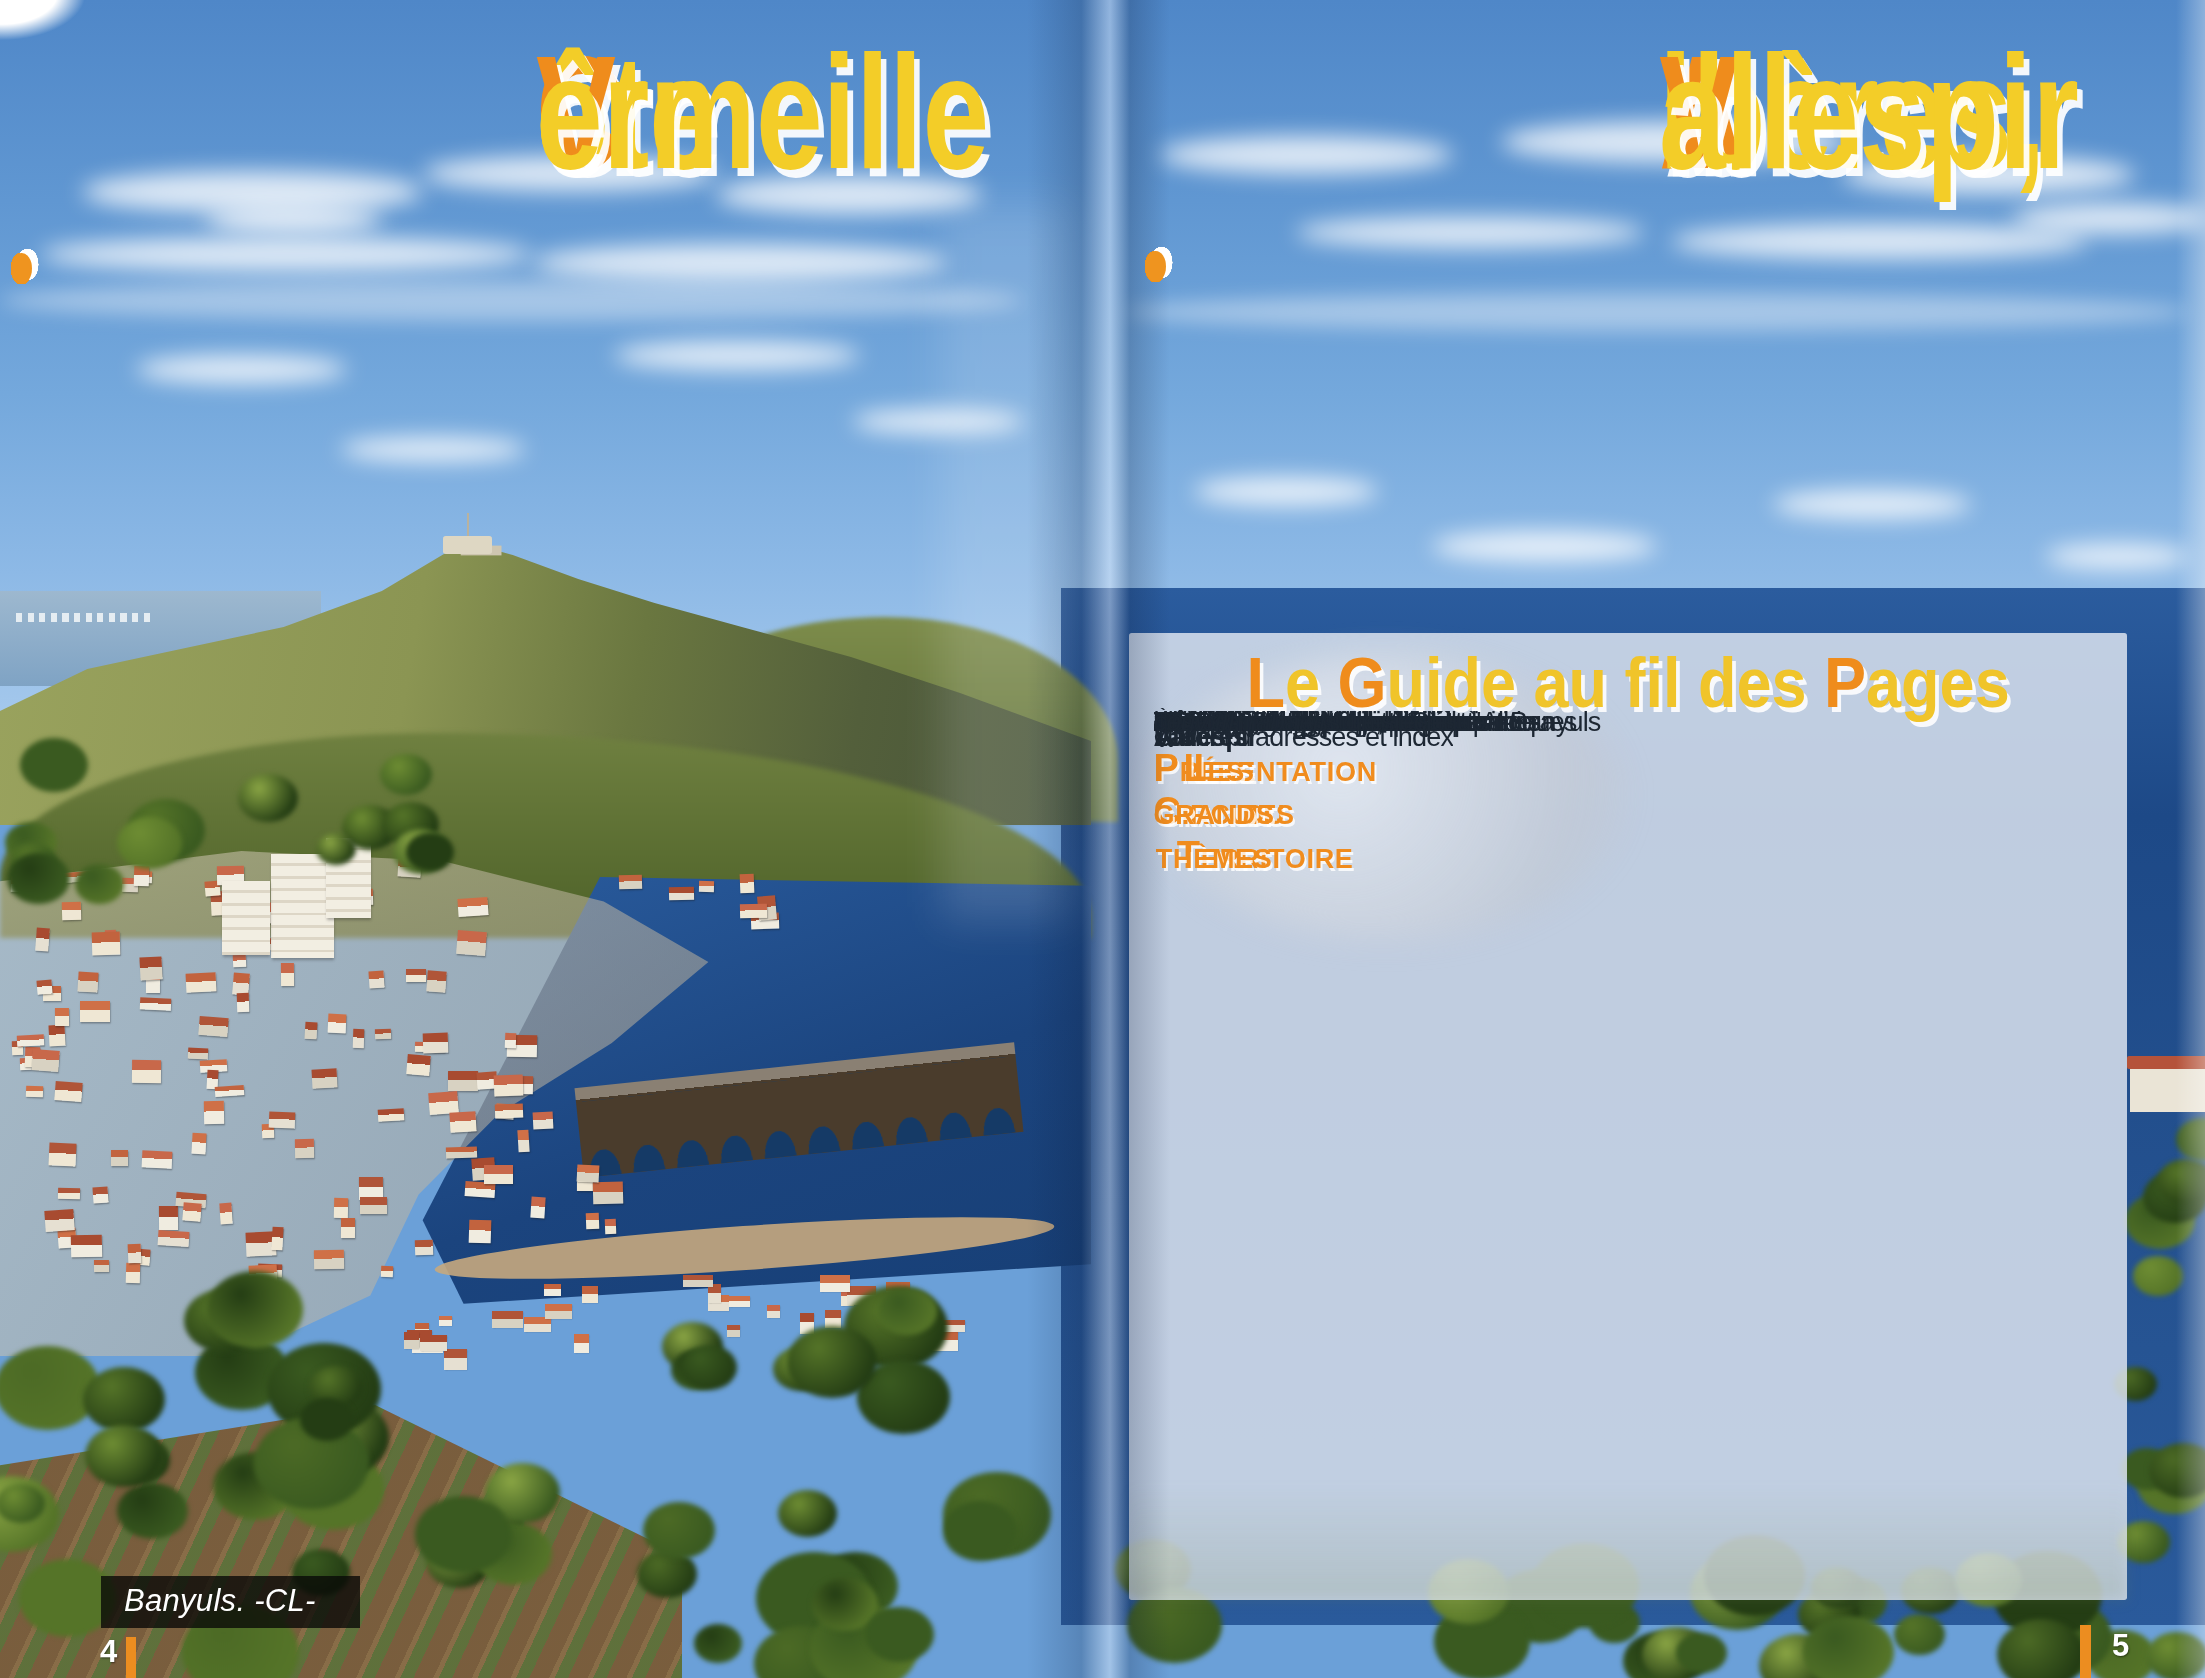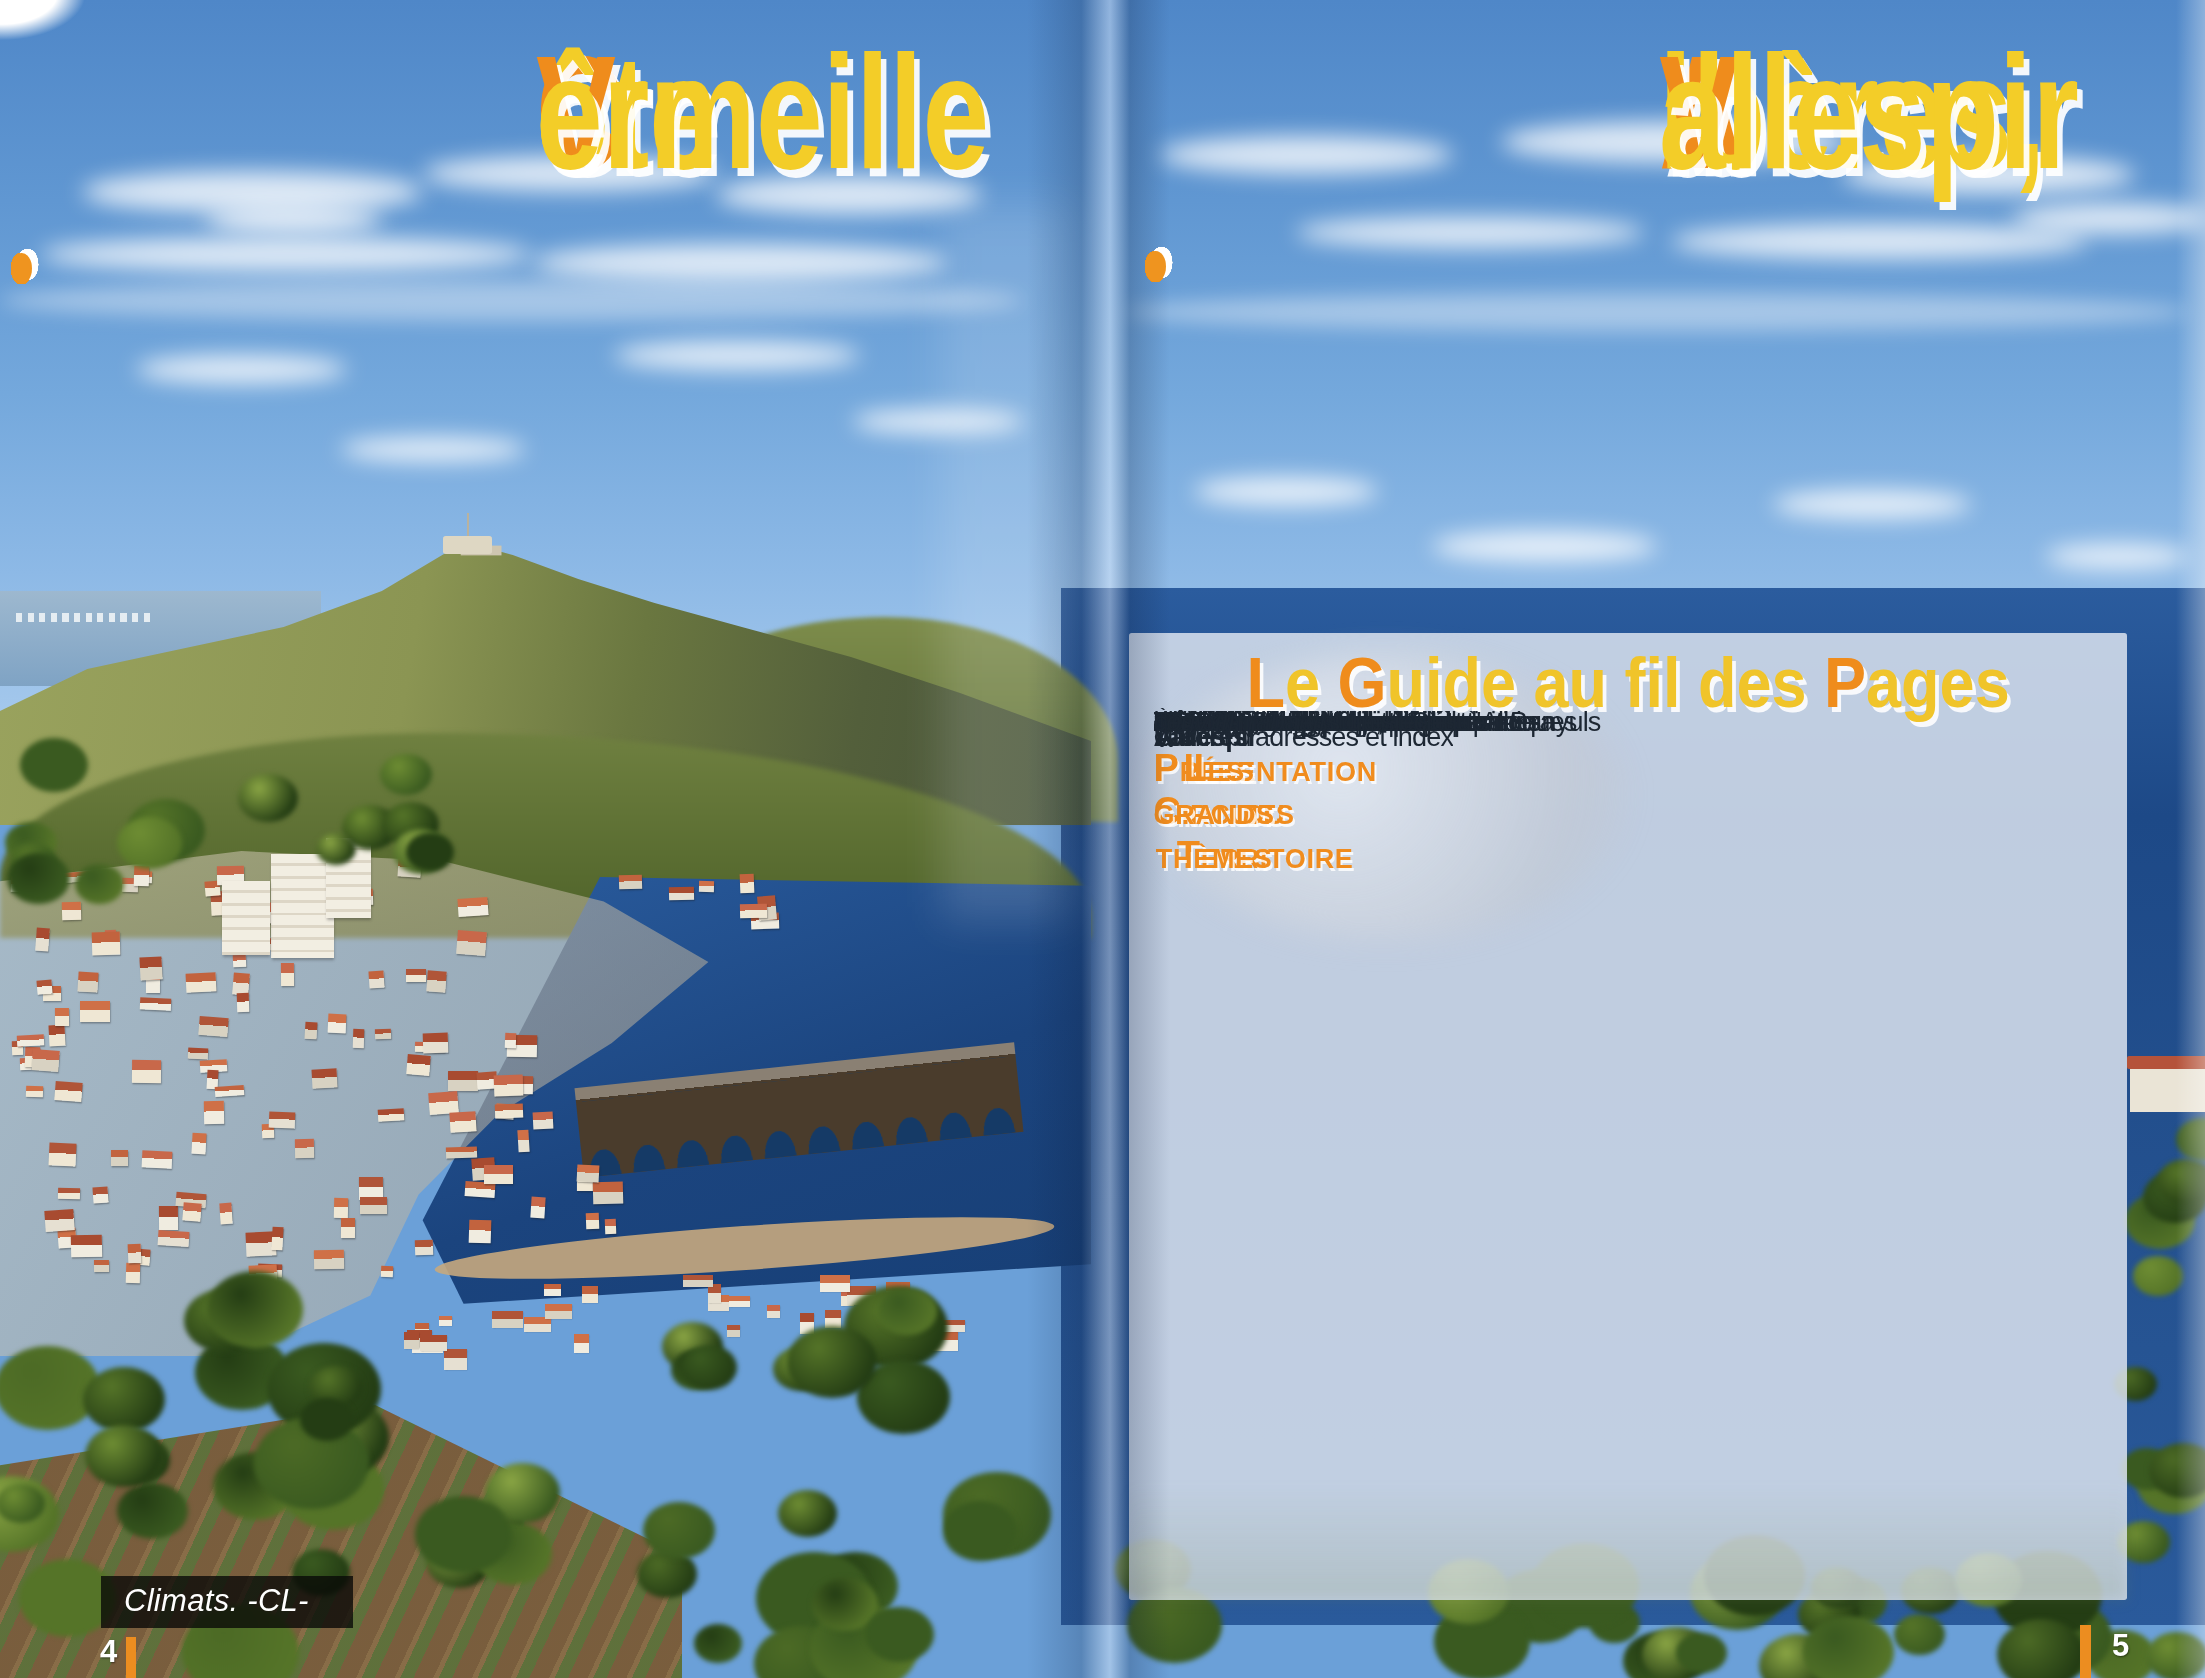--- a/index.html
+++ b/index.html
@@ -692,19 +692,19 @@
           </div>
           <div class="entry">
             <span class="lbl">des communes</span>
             <span class="lead"></span>
             <span class="pg it">couv III, rabat II</span>
           </div>
         </div>
       </div>
   </div>
 
-  <div id="caption">Climats. -CL-</div>
+  <div id="caption">Banyuls. -CL-</div>
   <div id="folio-left" class="folio">4</div>
   <div id="bar-left" class="folio-bar"></div>
   <div id="folio-right" class="folio">5</div>
   <div id="bar-right" class="folio-bar"></div>
 </div>
 
 
 </body></html>

